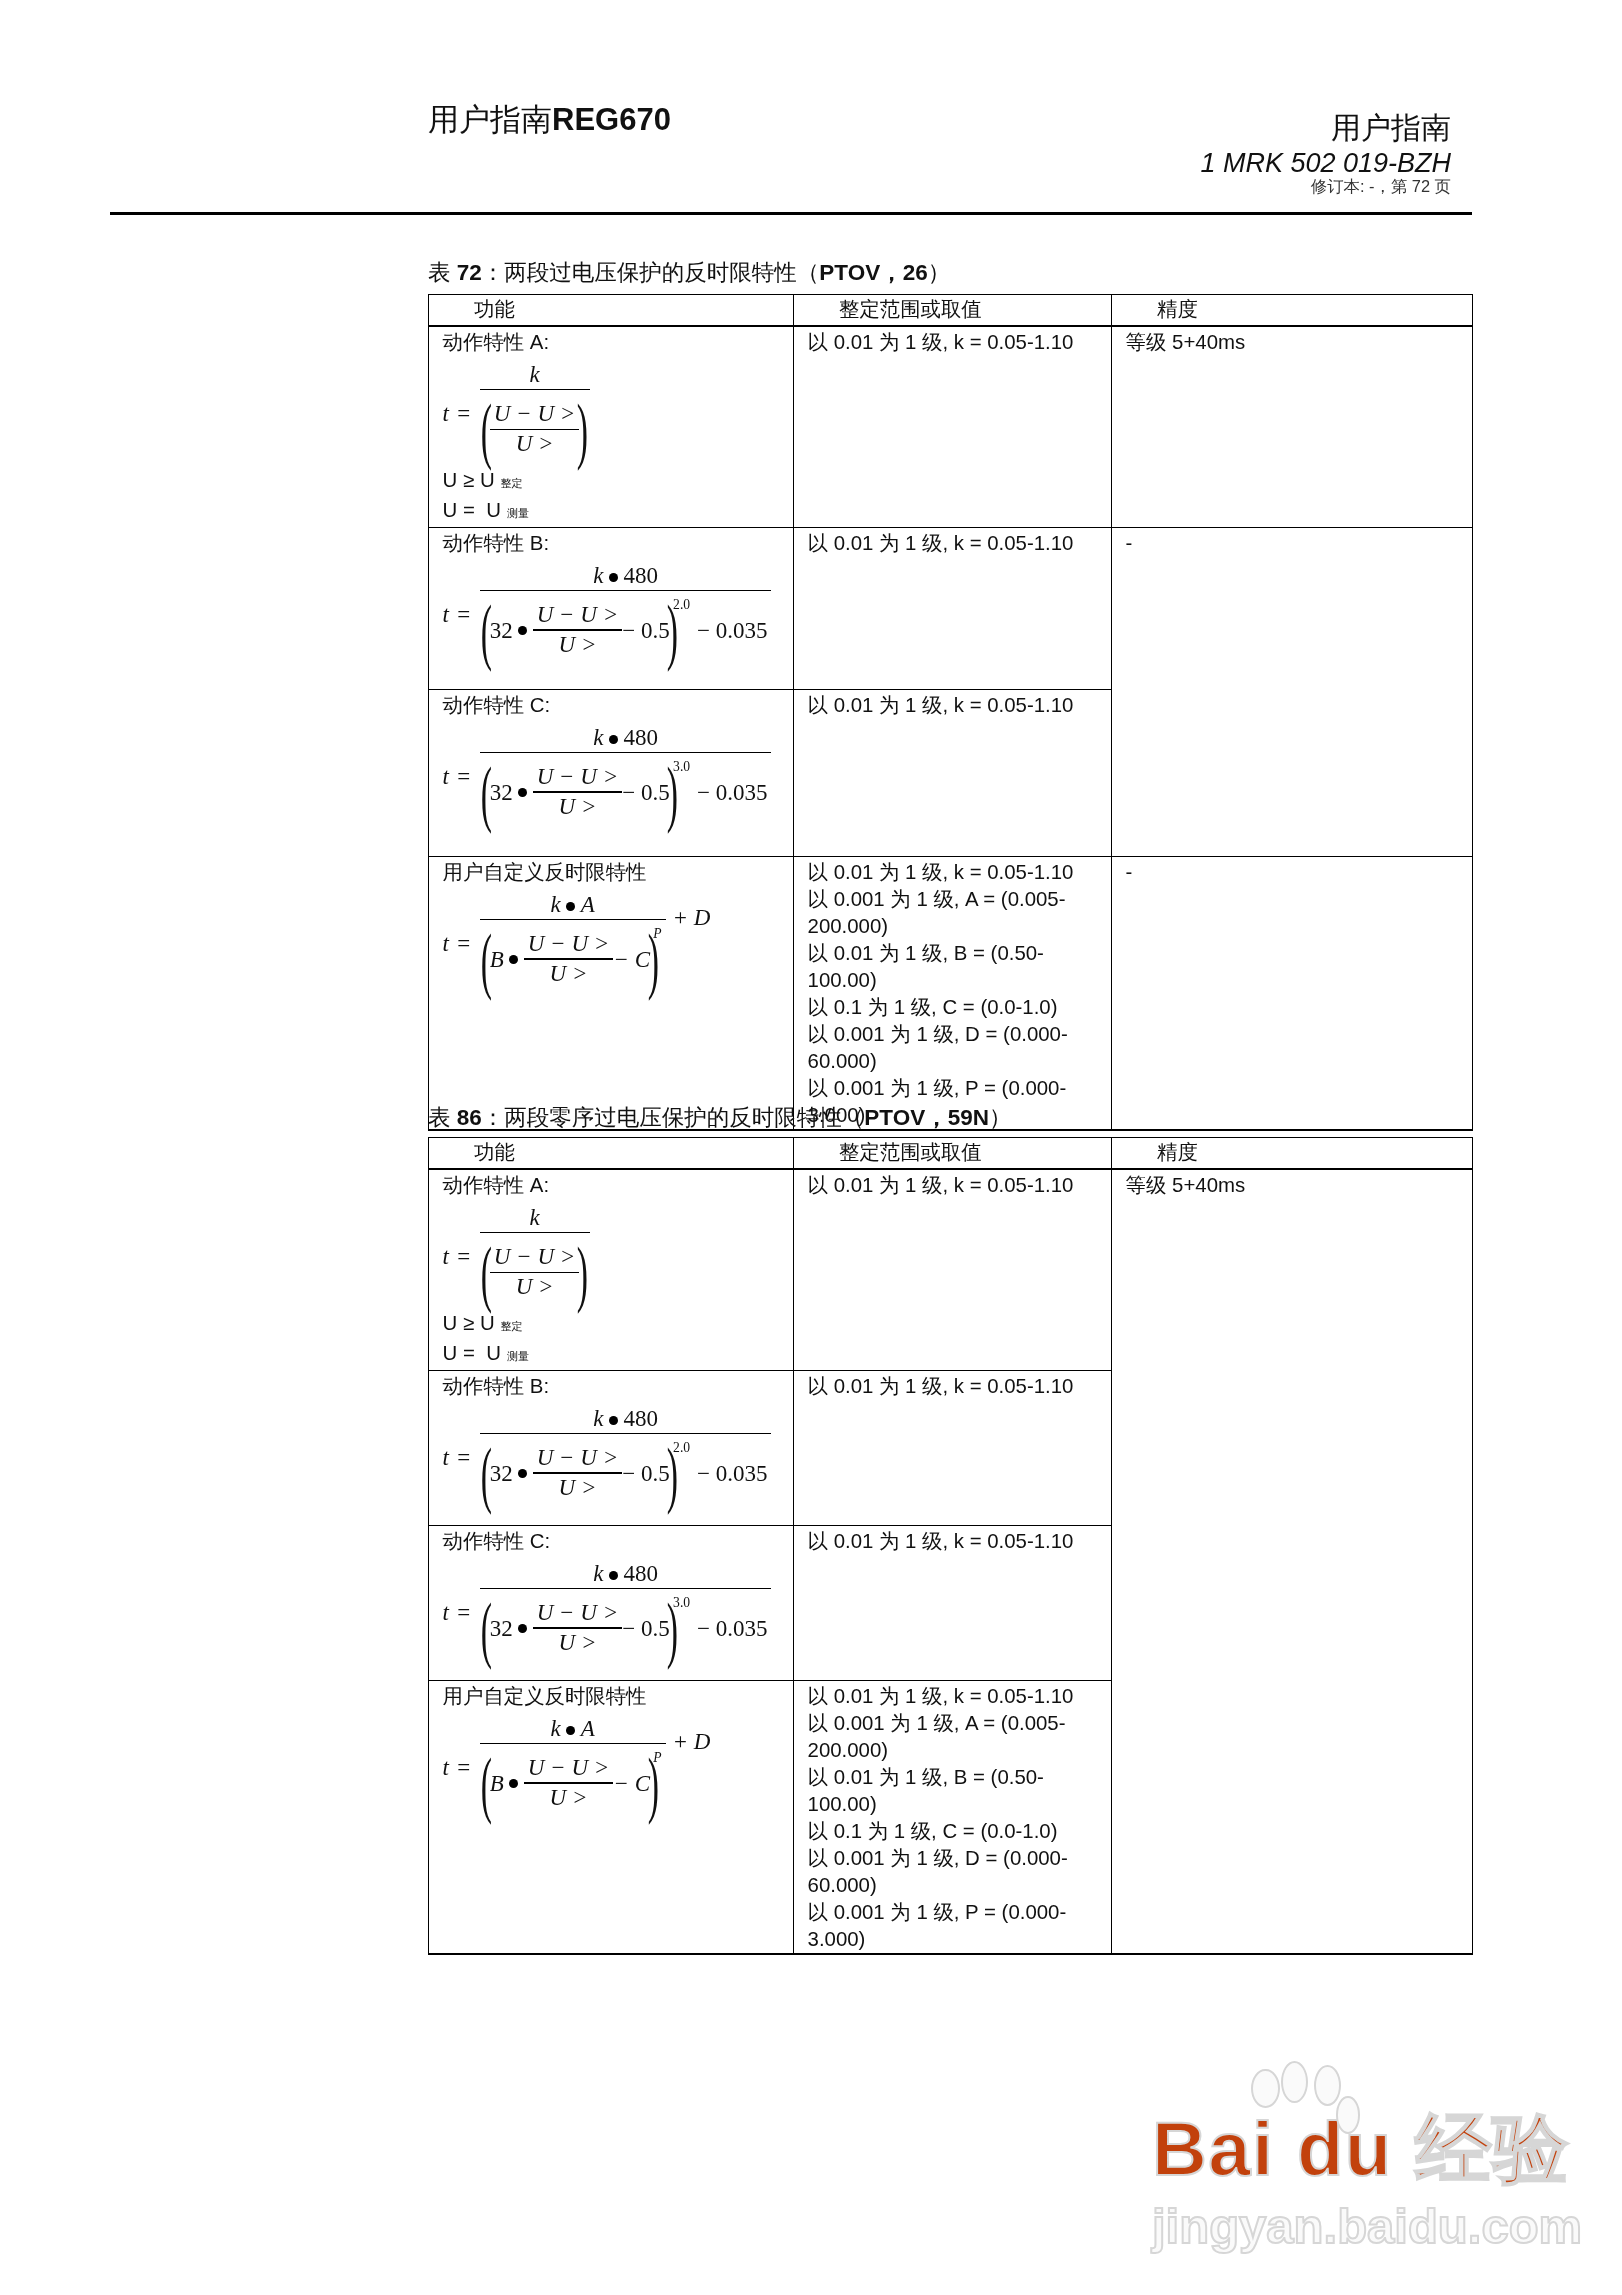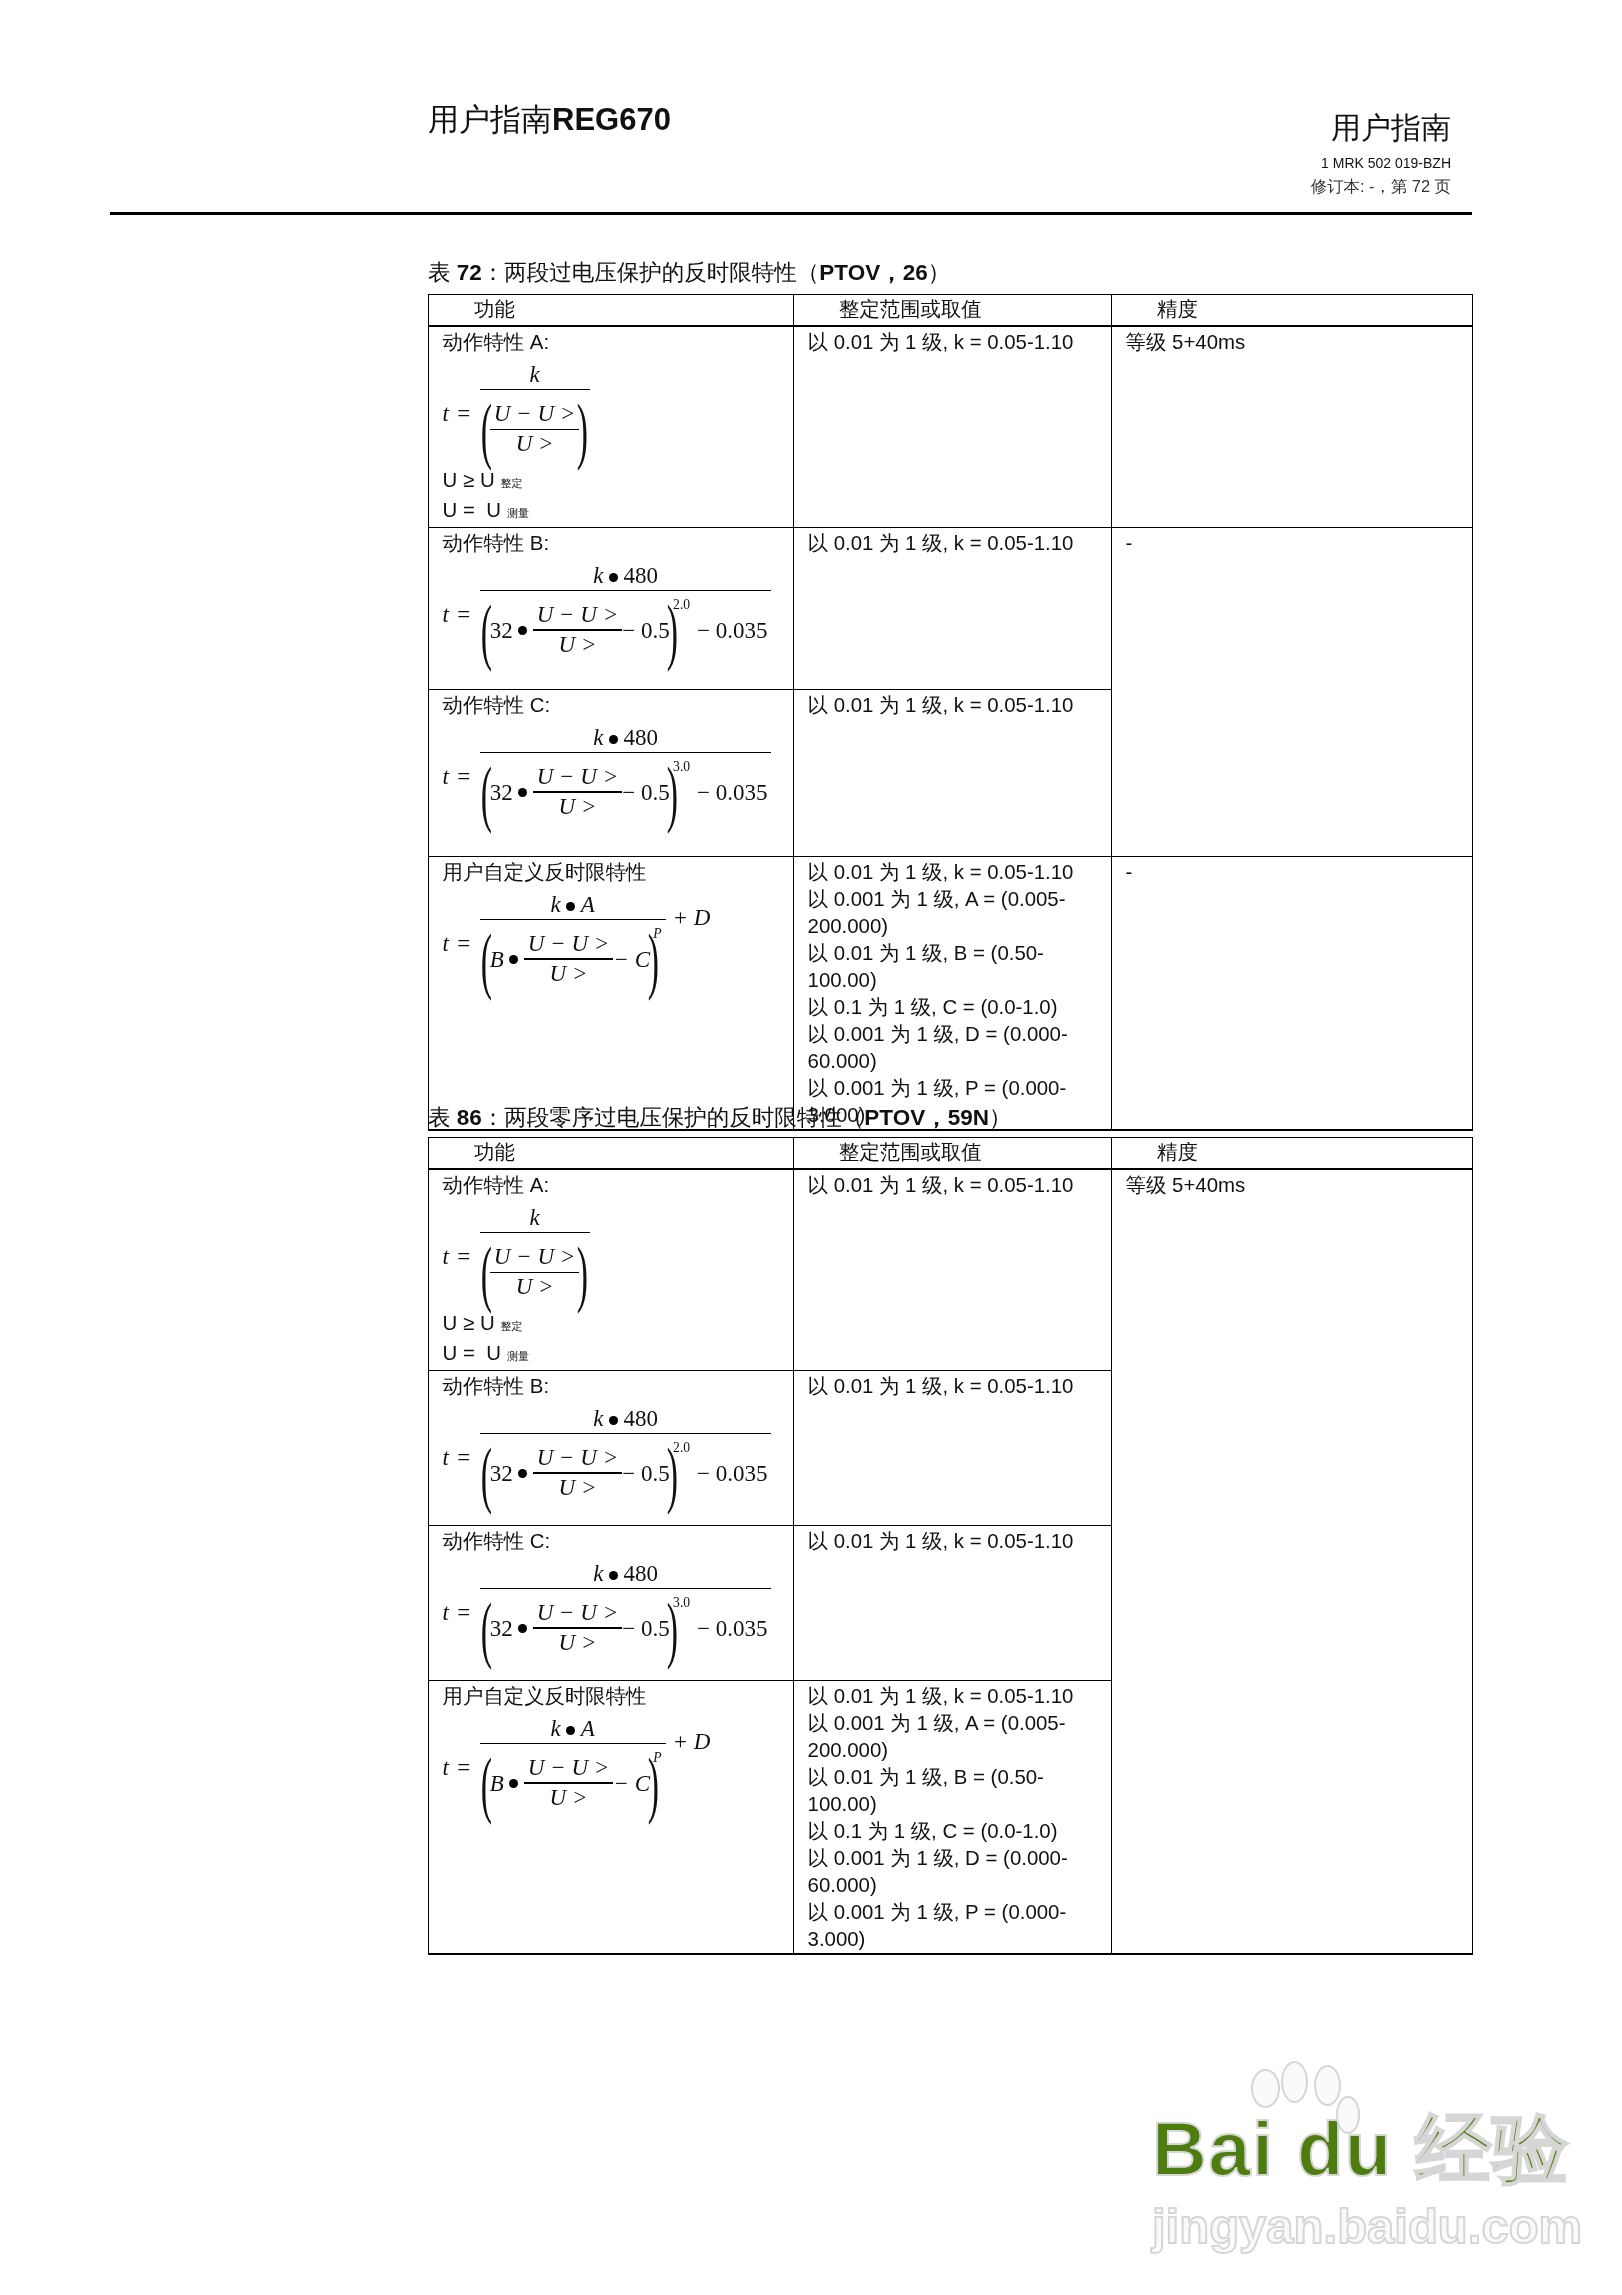--- a/index.html
+++ b/index.html
@@ -5,21 +5,21 @@
   html, body { margin:0; padding:0; background:#ffffff; }
   body { width:1623px; height:2295px; position:relative; overflow:hidden;
          font-family:"Liberation Sans", "DejaVu Sans", sans-serif; color:#111; }
   .abs { position:absolute; }
 
   
   .hdr-title { left:428px; top:101px; font-size:31px; line-height:38px; white-space:nowrap; }
   .hdr-title b { font-weight:bold; }
   .hdr-right { right:172px; text-align:right; white-space:nowrap; }
   .hdr-guide { top:109px; font-size:30px; line-height:37px; }
-  .hdr-doc { top:151px; font-size:14px; line-height:24.5px; }
+  .hdr-doc { top:151px; font-size:27px; line-height:24.5px;font-style:italic; }
   .hdr-rev { top:176px; font-size:16.4px; line-height:20.4px; color:#333; }
   .hdr-rule { left:110px; top:212px; width:1362px; height:2.7px; background:#000; }
 
   
   .caption { left:428px; font-size:22.5px; line-height:27px; white-space:nowrap; }
   .caption b { font-weight:bold; }
 
   
   table.spec { position:absolute; left:428px; width:1044px; border-collapse:collapse; table-layout:fixed; }
   table.spec td, table.spec th { border:1.4px solid #000; vertical-align:top; padding:2.7px 13.6px 0 13.6px;
@@ -43,21 +43,21 @@
   .paren { font-size:75px; line-height:75px; font-weight:100; transform:scaleX(0.45); display:inline-block; margin:0 -9.5px; }
   .sup { font-size:13.6px; align-self:flex-start; margin-top:-1.4px; margin-left:-2.7px; }
   .dot { display:inline-block; width:8.9px; height:8.9px; border-radius:50%; background:#000; margin:0 5.5px; vertical-align:middle; }
   .after { margin-left:6.8px; }
   .cond { font-family:"Liberation Sans", sans-serif; font-size:20.4px; line-height:27px; }
   .cond small { font-size:11px; font-family:"DejaVu Serif", serif; margin-left:6px; }
 
   
   .wm { left:1152px; top:2051px; color:#fff; }
   .wm-logo { font-size:76px; font-weight:bold; letter-spacing:1.4px;
-             -webkit-text-stroke:2px #d6d6d6; color:#4d7c0f; white-space:nowrap; }
+             -webkit-text-stroke:2px #d6d6d6; color:#c2410c; white-space:nowrap; }
   .wm-url { font-size:49px; font-weight:bold; -webkit-text-stroke:2px #d6d6d6; color:#fafafa;
             margin-top:-4.1px; white-space:nowrap; }
   .paw { position:absolute; border:2px solid #d6d6d6; border-radius:50%; background:#fafafa; }
 </style>
 </head>
 <body>
 
 <div class="abs hdr-title"><span>用户指南</span><b>REG670</b></div>
 <div class="abs hdr-right hdr-guide">用户指南</div>
 <div class="abs hdr-right hdr-doc">1 MRK 502 019-BZH</div>

